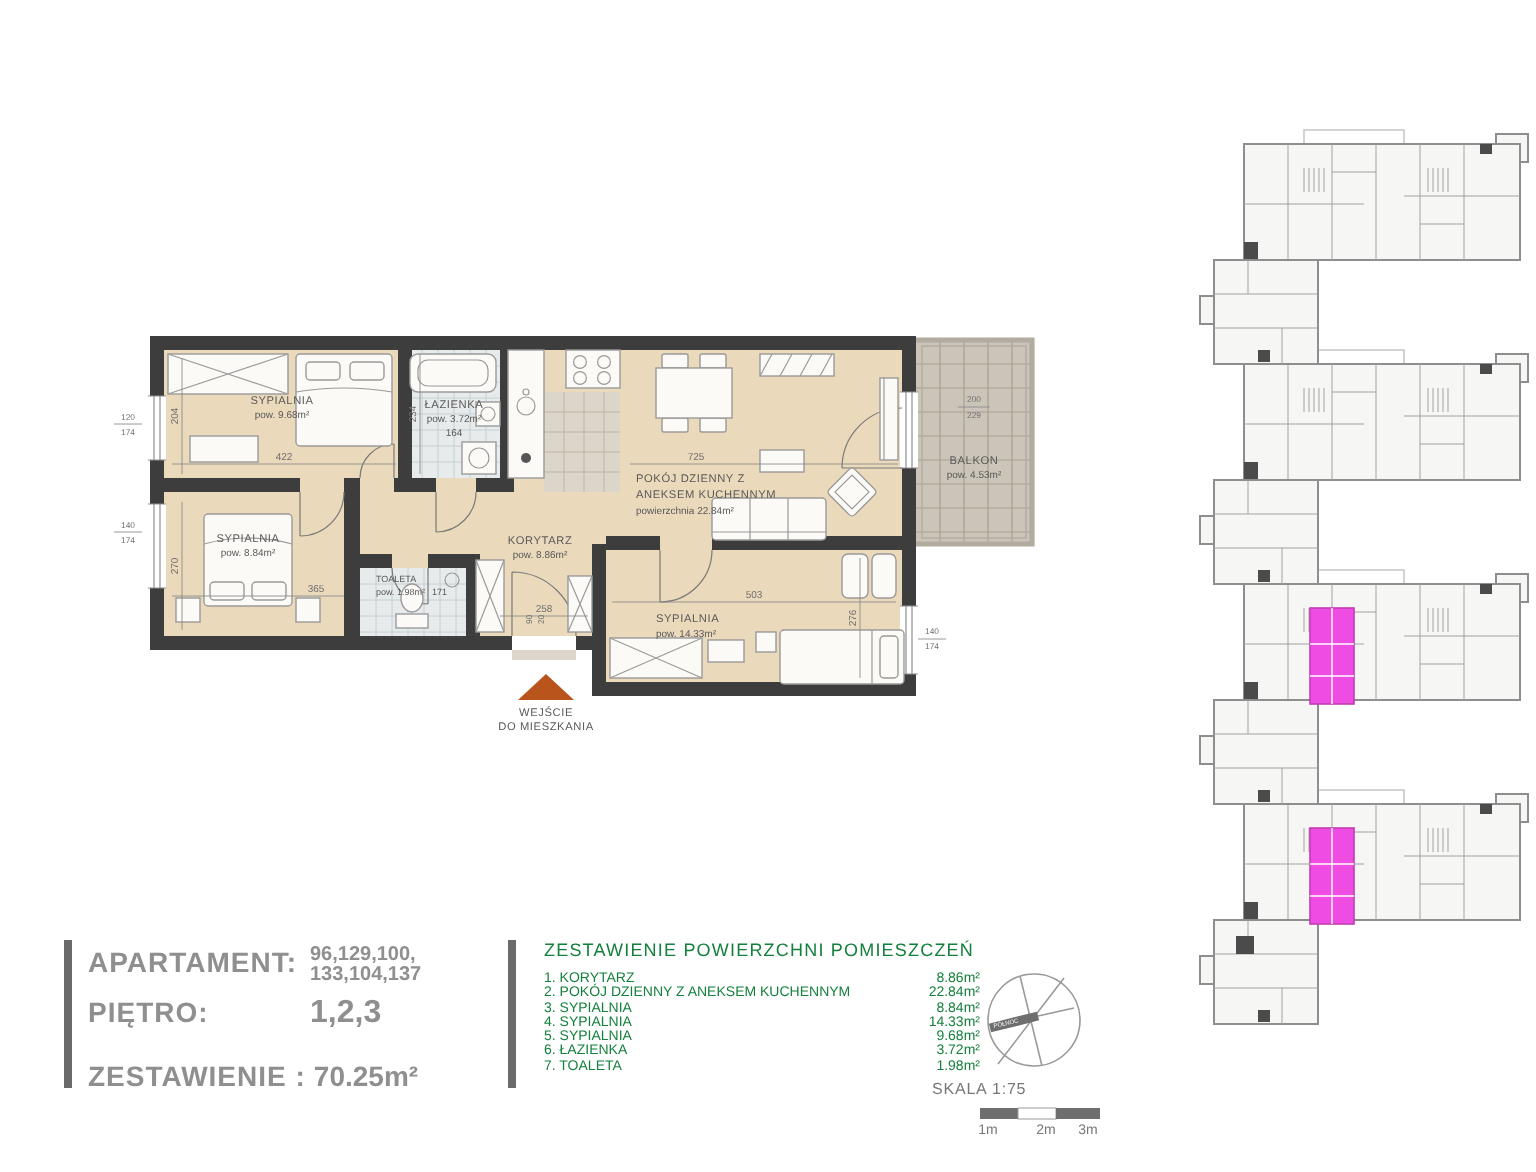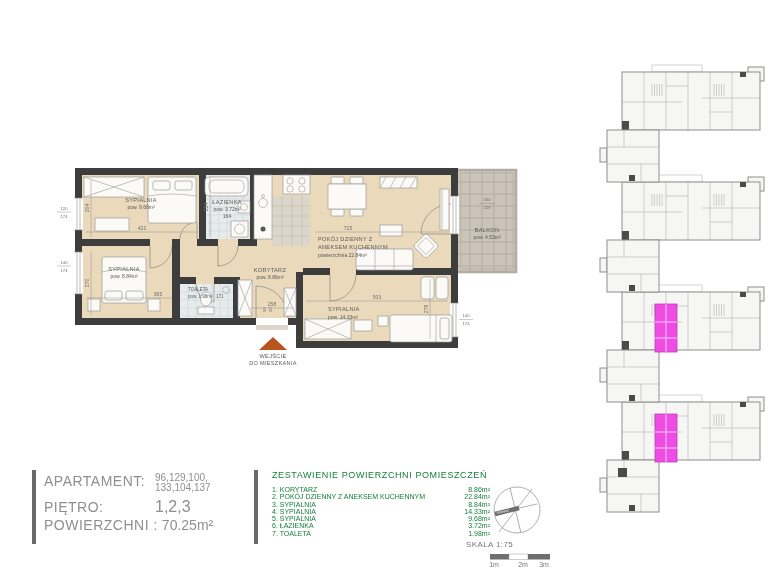--- a/index.html
+++ b/index.html
@@ -44,28 +44,28 @@
   .scale-light{fill:#ffffff;stroke:#9a9a9a;stroke-width:.5;}
   .scale-t{font-size:7px;fill:#777777;}
   .skala{font-size:8px;fill:#777777;letter-spacing:.4px;}
   .compass{stroke:#9a9a9a;stroke-width:.8;fill:none;}
   .compass-bar{stroke:#6e6e6e;stroke-width:4.5;fill:none;}
   .compass-txt{font-size:3px;fill:#ffffff;}
   
   .info-panel{position:absolute;left:32px;top:470px;width:226px;height:76px;}
   .ip-bar{position:absolute;top:0;width:4px;height:74px;background:#6a6a6a;}
   .ip-bar.left{left:0;} .ip-bar.right{right:0;}
-  .ip-content{position:absolute;left:12px;top:3px;width:200px;color:var(--panel-text);}
+  .ip-content{position:absolute;left:12px;top:3px;width:200px;color:var(--panel-text);font-weight:bold;}
   .ip-row{display:flex;align-items:baseline;}
   .ip-label{display:inline-block;width:111px;font-size:14px;letter-spacing:.5px;}
   .ip-val-sm{font-size:10px;line-height:10px;}
   .ip-val-md{font-size:16px;}
   .ip-val-lg{font-size:14px;}
   .ip-row.first{align-items:flex-start;margin-bottom:5px;}
-  .ip-row.mid{margin-bottom:1px;}
+  .ip-row.mid{margin-bottom:14px;}
   
   .area-table{position:absolute;left:272px;top:470px;width:218px;color:#15803d;}
   .at-title{font-size:9px;letter-spacing:.6px;margin-bottom:6px;white-space:nowrap;}
   .at-row{display:flex;justify-content:space-between;font-size:7px;line-height:7.3px;white-space:nowrap;}
 </style>
 </head>
 <body>
 
 <div class="canvas">
 
@@ -322,21 +322,21 @@
       <span class="ip-val-sm">
         <span>96,129,100,</span><br>
         <span>133,104,137</span>
       </span>
     </div>
     <div class="ip-row mid">
       <span class="ip-label">PIĘTRO:</span>
       <span class="ip-val-md">1,2,3</span>
     </div>
     <div class="ip-row">
-      <span class="ip-label" style="width:auto;margin-right:4px;">POWIERZCHNI :</span>
+      <span class="ip-label" style="width:auto;margin-right:4px;">ZESTAWIENIE :</span>
       <span class="ip-val-lg">70.25m²</span>
     </div>
   </div>
 </div>
 
 <div class="area-table">
   <div class="at-title">ZESTAWIENIE POWIERZCHNI  POMIESZCZEŃ</div>
   <div class="at-row">
     <span>1. KORYTARZ</span>
         <span>8.86m²</span>

